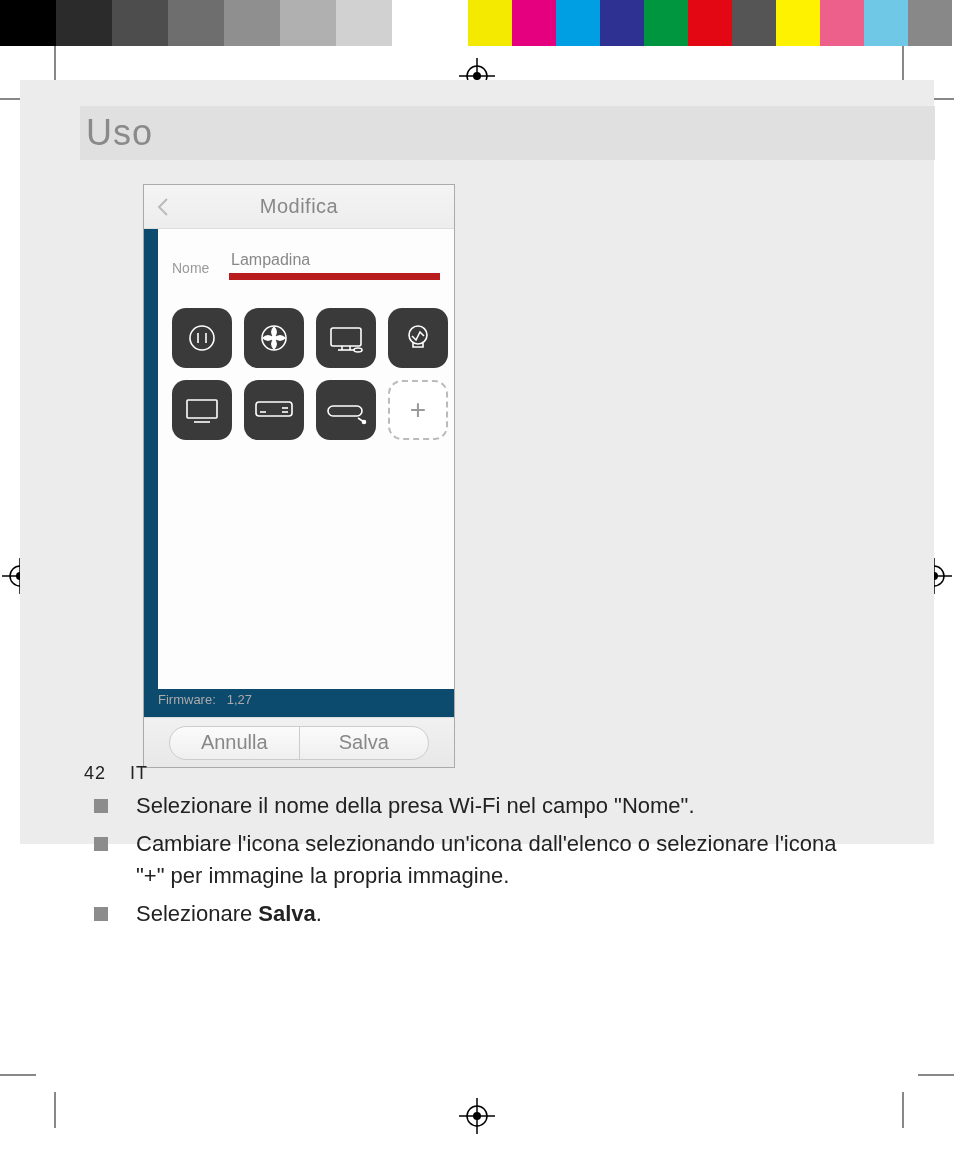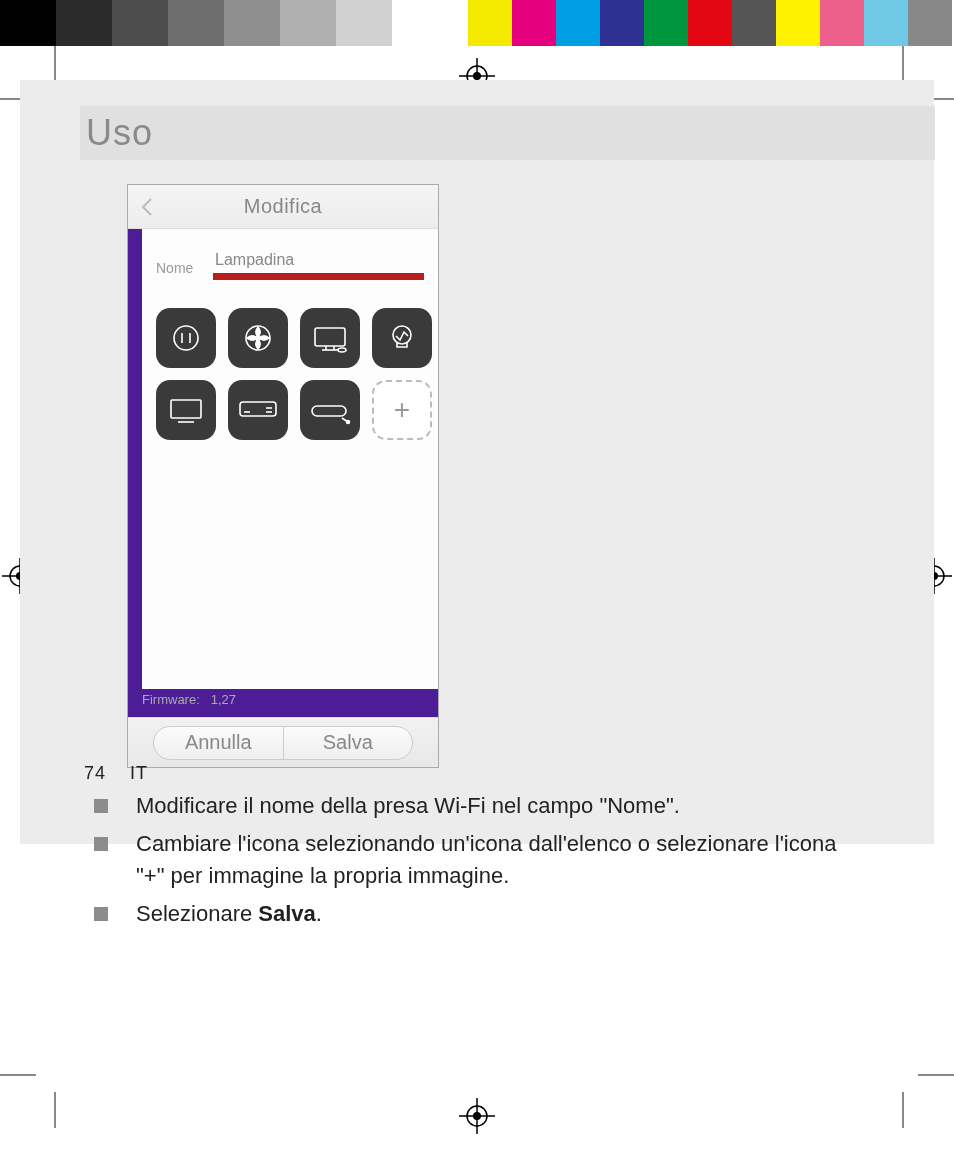--- a/index.html
+++ b/index.html
@@ -57,25 +57,25 @@
   .heading-bar h1 {
     font-weight: 300;
     font-size: 36px;
     color: #8a8a8a;
     letter-spacing: 1px;
   }
 
   
   .phone {
     position: absolute;
-    left: 107px;
+    left: 123px;
     top: 104px;
     width: 312px;
     height: 584px;
-    background: #4c1d95;
+    background: #0c4a6e;
     border: 1px solid #aaa;
   }
   .phone-header {
     height: 44px;
     background: linear-gradient(#f4f4f4,#ededed);
     border-bottom: 1px solid #ddd;
     display: flex;
     align-items: center;
     justify-content: center;
     position: relative;
@@ -389,32 +389,32 @@
       <div class="pill-group">
         <button class="pill-btn">Annulla</button>
         <button class="pill-btn">Salva</button>
       </div>
     </div>
   </div>
 
   <div class="bullets">
     <div class="bullet-row">
       <div class="bullet-mark"></div>
-      <div class="bullet-text">Modificare il nome della presa Wi-Fi nel campo "Nome".</div>
+      <div class="bullet-text">Selezionare il nome della presa Wi-Fi nel campo "Nome".</div>
     </div>
     <div class="bullet-row">
       <div class="bullet-mark"></div>
       <div class="bullet-text">Cambiare l'icona selezionando un'icona dall'elenco o selezionare l'icona "+" per immagine la propria immagine.</div>
     </div>
     <div class="bullet-row">
       <div class="bullet-mark"></div>
       <div class="bullet-text">
         <span>Selezionare </span><b>Salva</b><span>.</span>
       </div>
     </div>
   </div>
 
   <div class="pagefoot">
-    <span class="pn">74</span>
+    <span class="pn">42</span>
     <span>IT</span>
   </div>
 
 </div>
 
 </body></html>

